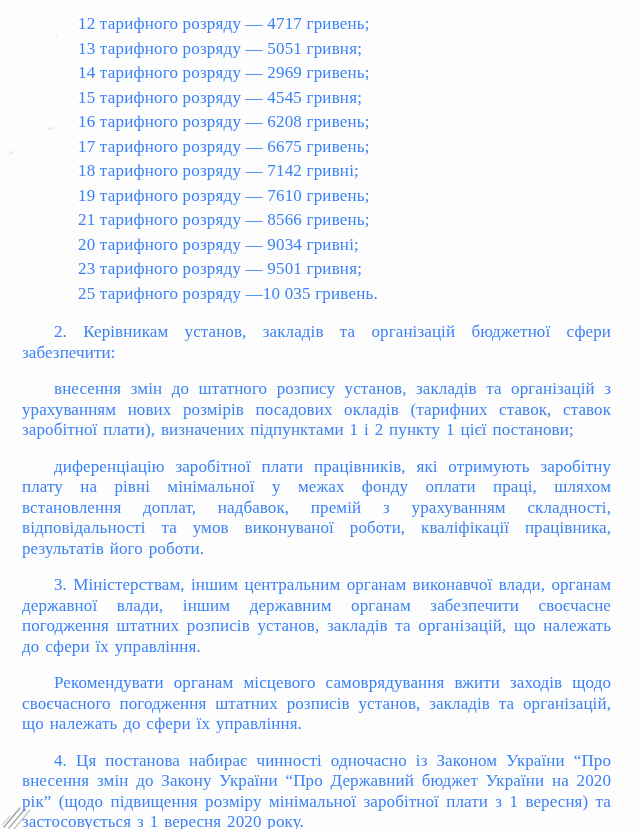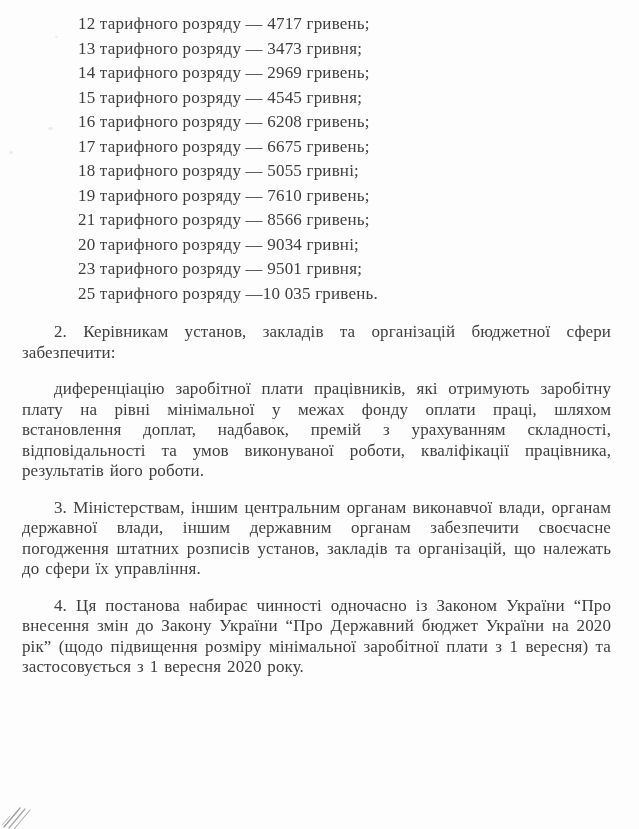--- a/index.html
+++ b/index.html
@@ -7,21 +7,21 @@
     padding: 0;
     background: #ffffff;
   }
   .page {
     position: relative;
     width: 639px;
     height: 829px;
     background: #fdfdfd;
     overflow: hidden;
     font-family: "Liberation Serif", "DejaVu Serif", serif;
-    color: #404040;
+    color: #3b82f6;
     box-sizing: border-box;
     padding: 12px 28px 0 22px;
   }
   .tariff-list {
     padding-left: 56px;
     margin: 0 0 6px 0;
   }
   .tariff-item {
     font-size: 17px;
     line-height: 24.5px;
@@ -56,37 +56,39 @@
   .speck.s2 { left: 9px;  top: 151px; width: 4px; height: 3px; }
   .speck.s3 { left: 55px; top: 36px;  width: 3px; height: 2px; }
 </style>
 </head>
 <body>
 
 <div class="page">
 
   <div class="tariff-list">
       <div class="tariff-item">12 тарифного розряду — 4717 гривень;</div>
-      <div class="tariff-item">13 тарифного розряду — 3473 гривня;</div>
+      <div class="tariff-item">13 тарифного розряду — 5051 гривня;</div>
       <div class="tariff-item">14 тарифного розряду — 2969 гривень;</div>
       <div class="tariff-item">15 тарифного розряду — 4545 гривня;</div>
       <div class="tariff-item">16 тарифного розряду — 6208 гривень;</div>
       <div class="tariff-item">17 тарифного розряду — 6675 гривень;</div>
-      <div class="tariff-item">18 тарифного розряду — 5055 гривні;</div>
+      <div class="tariff-item">18 тарифного розряду — 7142 гривні;</div>
       <div class="tariff-item">19 тарифного розряду — 7610 гривень;</div>
       <div class="tariff-item">21 тарифного розряду — 8566 гривень;</div>
       <div class="tariff-item">20 тарифного розряду — 9034 гривні;</div>
       <div class="tariff-item">23 тарифного розряду — 9501 гривня;</div>
       <div class="tariff-item">25 тарифного розряду —10 035 гривень.</div>
     </div>
 
   <div class="paragraphs">
       <p class="para">2. Керівникам установ, закладів та організацій бюджетної сфери забезпечити:</p>
+      <p class="para">внесення змін до штатного розпису установ, закладів та організацій з урахуванням нових розмірів посадових окладів (тарифних ставок, ставок заробітної плати), визначених підпунктами 1 і 2 пункту 1 цієї постанови;</p>
       <p class="para">диференціацію заробітної плати працівників, які отримують заробітну плату на рівні мінімальної у межах фонду оплати праці, шляхом встановлення доплат, надбавок, премій з урахуванням складності, відповідальності та умов виконуваної роботи, кваліфікації працівника, результатів його роботи.</p>
       <p class="para">3. Міністерствам, іншим центральним органам виконавчої влади, органам державної влади, іншим державним органам забезпечити своєчасне погодження штатних розписів установ, закладів та організацій, що належать до сфери їх управління.</p>
+      <p class="para">Рекомендувати органам місцевого самоврядування вжити заходів щодо своєчасного погодження штатних розписів установ, закладів та організацій, що належать до сфери їх управління.</p>
       <p class="para">4. Ця постанова набирає чинності одночасно із Законом України “Про внесення змін до Закону України “Про Державний бюджет України на 2020 рік” (щодо підвищення розміру мінімальної заробітної плати з 1 вересня) та застосовується з 1 вересня 2020 року.</p>
     </div>
 
   <svg class="pen-mark" viewBox="0 0 40 40" xmlns="http://www.w3.org/2000/svg">
     <line x1="4" y1="38" x2="20" y2="19" stroke="#8d8e93" stroke-width="1.3" stroke-linecap="round" opacity="0.85"></line>
     <line x1="9" y1="39" x2="25" y2="20" stroke="#8d8e93" stroke-width="1.2" stroke-linecap="round" opacity="0.8"></line>
     <line x1="14" y1="40" x2="30" y2="21" stroke="#8d8e93" stroke-width="1.1" stroke-linecap="round" opacity="0.7"></line>
     <line x1="2" y1="36" x2="10" y2="27" stroke="#8d8e93" stroke-width="1" stroke-linecap="round" opacity="0.6"></line>
   </svg>
 

